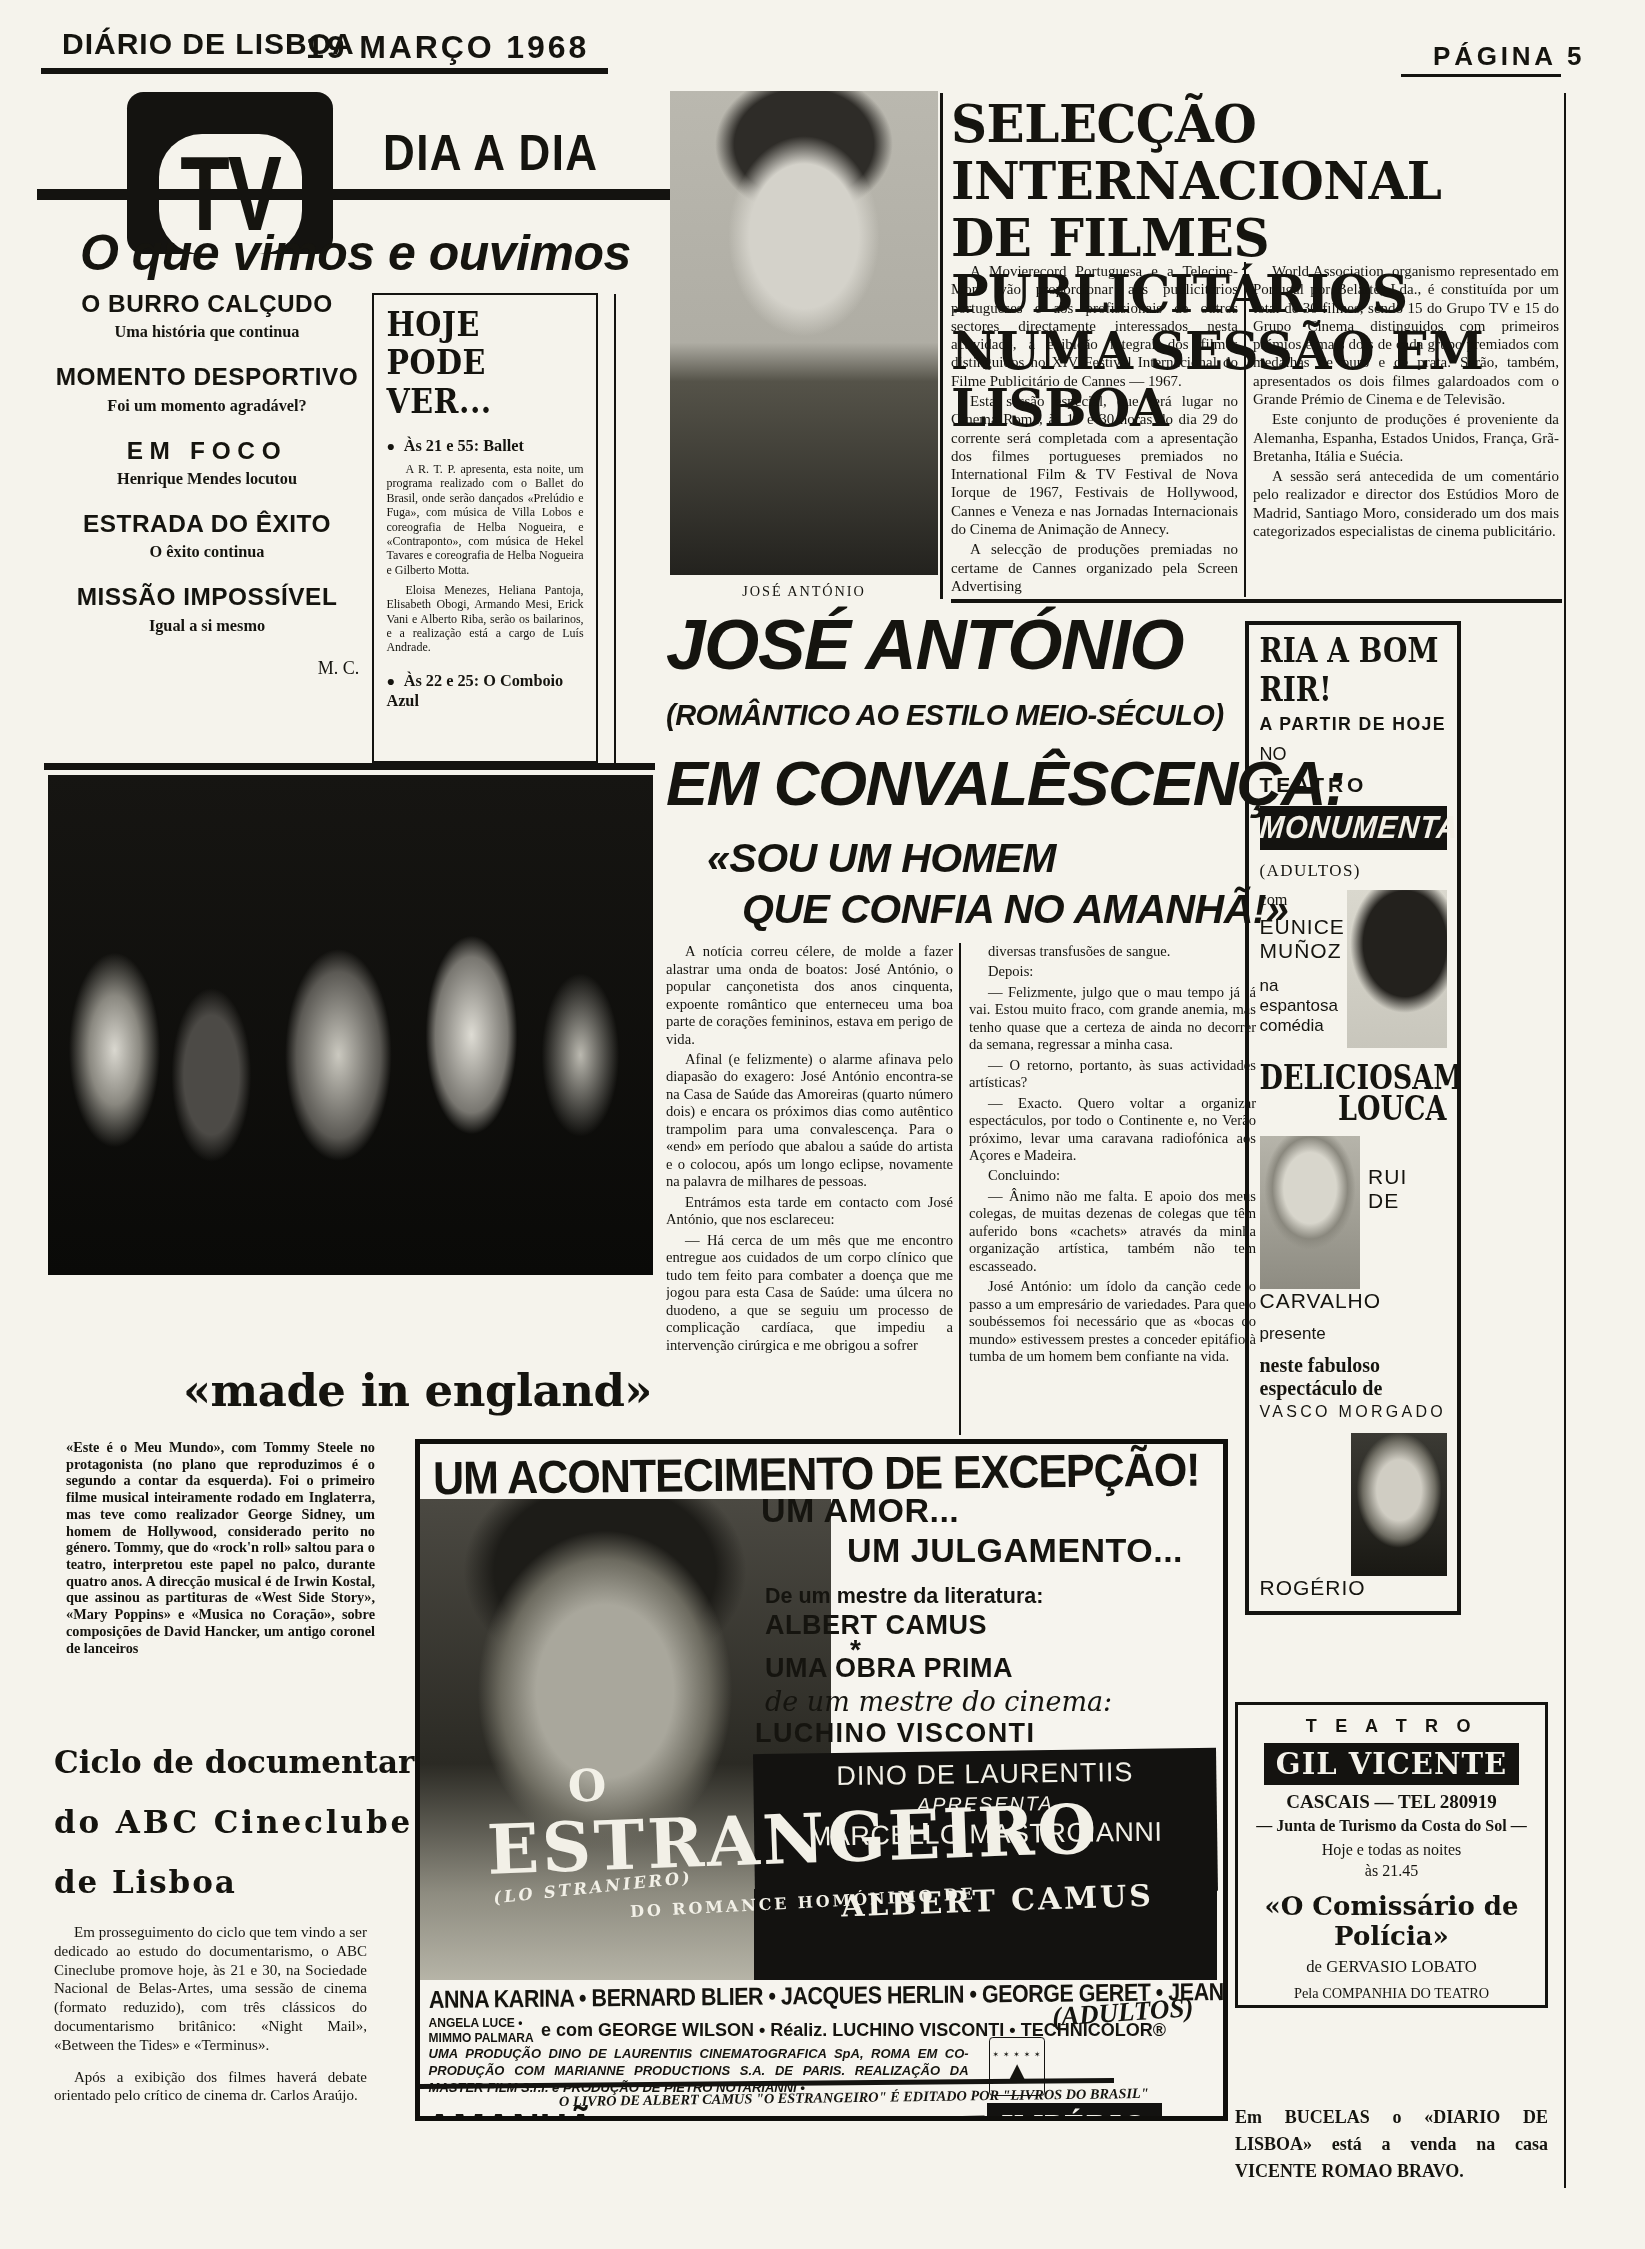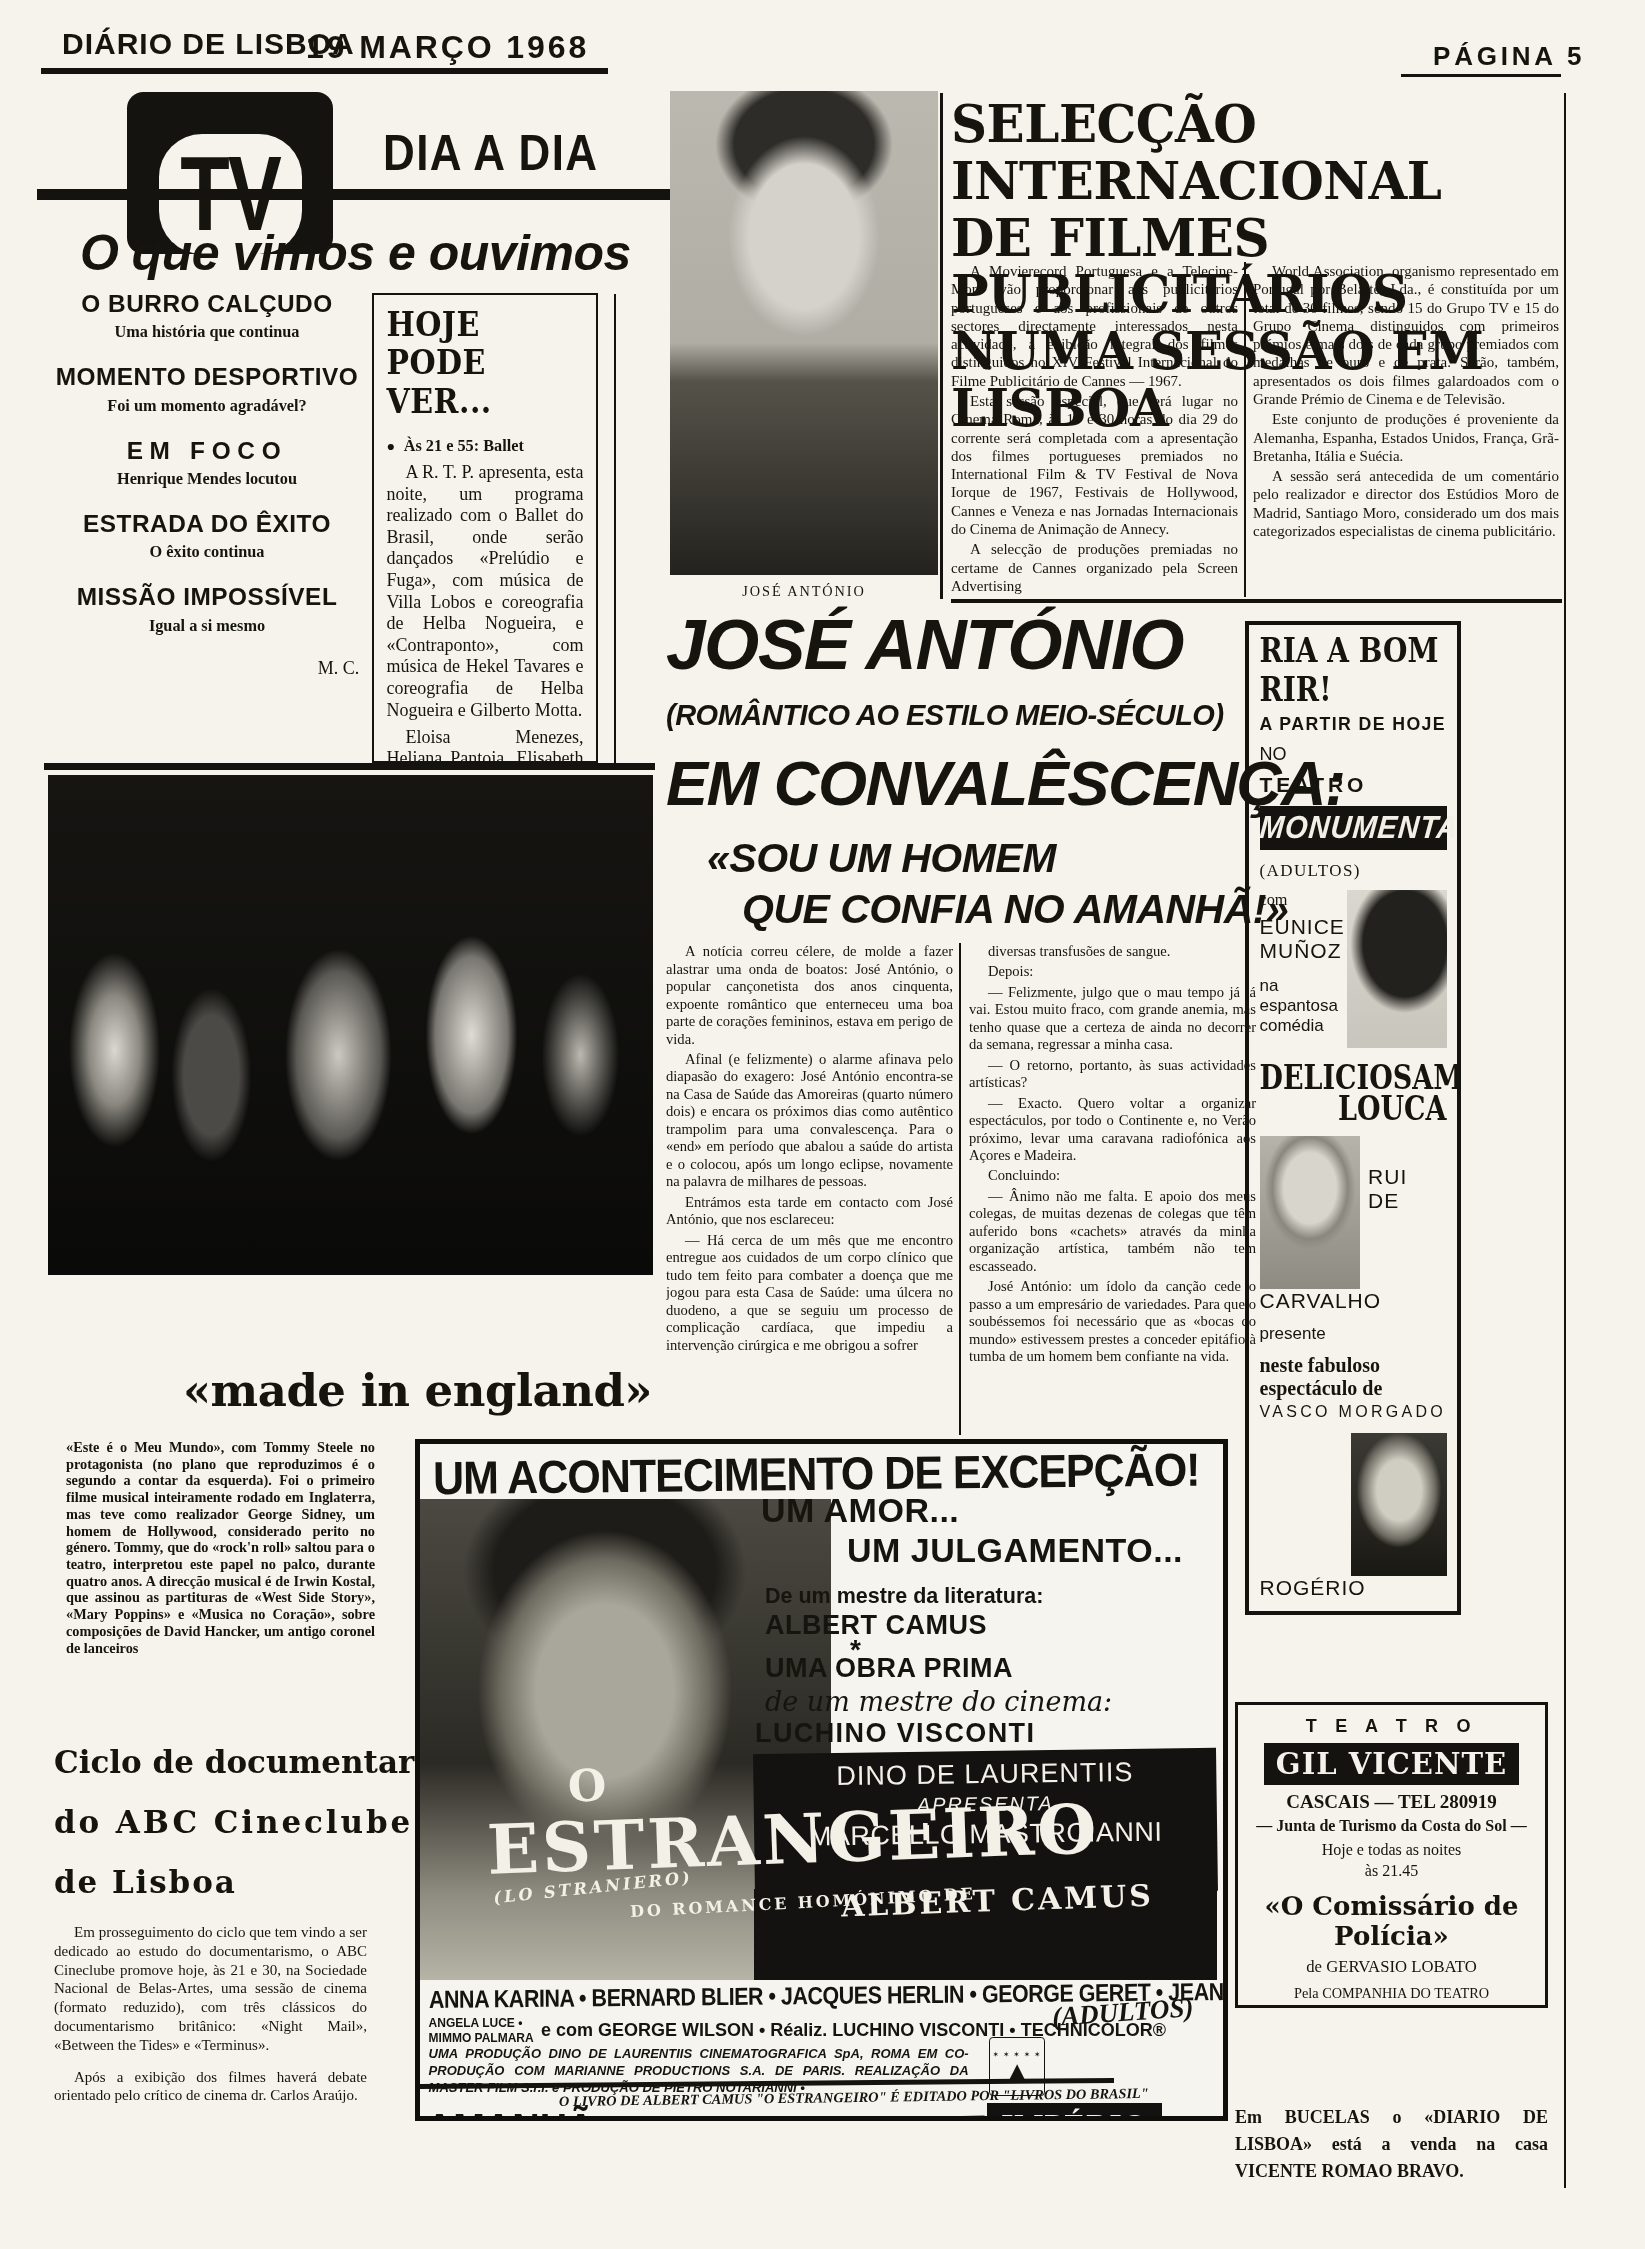--- a/index.html
+++ b/index.html
@@ -22,21 +22,21 @@
   .diaadia{font-size:44px;font-weight:bold;letter-spacing:1.4px;transform:scaleY(1.15);transform-origin:left;}
   .oque{font-size:50px;font-weight:bold;font-style:italic;letter-spacing:-0.5px;}
   .rv-title{font-size:24.4px;font-weight:bold;letter-spacing:0.5px;line-height:1.05;font-family:"Liberation Sans",sans-serif;}
   .rv-note{font-size:16.3px;font-weight:bold;margin-top:5.7px;}
   .rv-item{margin-bottom:22px;}
   
   .hojebox{border:2.9px solid #141310;box-sizing:border-box;padding:12.4px 12.4px;overflow:hidden;background:#f5f3ec;}
   .hoje-title{font-size:30px;font-weight:bold;letter-spacing:0.5px;margin:2.9px 0 13.4px 0;transform:scaleY(1.1);transform-origin:left;}
   .hoje-time{font-size:16.3px;font-weight:bold;margin-top:21px;}
   .hoje-bullet{font-size:14.3px;margin-right:8.6px;}
-  .hoje-p{font-size:18px;line-height:1.2;text-indent:19px;margin:5.7px 0 0 0;text-align:justify;}
+  .hoje-p{font-size:12px;line-height:1.2;text-indent:19px;margin:5.7px 0 0 0;text-align:justify;}
   
   .selhead{font-size:50px;font-weight:bold;line-height:1.08;letter-spacing:-0.5px;transform:scaleY(1.05);transform-origin:left top;}
   .colp{font-size:15px;}
   .colp p{margin:0 0 1.9px 0;text-indent:19px;line-height:1.22;}
   
   .joseh1{font-size:71px;font-weight:bold;font-style:italic;letter-spacing:-1.4px;}
   .josekick{font-size:29px;font-weight:bold;font-style:italic;letter-spacing:-0.5px;}
   .joseh2{font-size:63px;font-weight:bold;font-style:italic;letter-spacing:-1.4px;}
   .josequote{font-size:41px;font-weight:bold;font-style:italic;letter-spacing:-0.5px;line-height:1.25;}
   .josecol{font-size:14.6px;}

